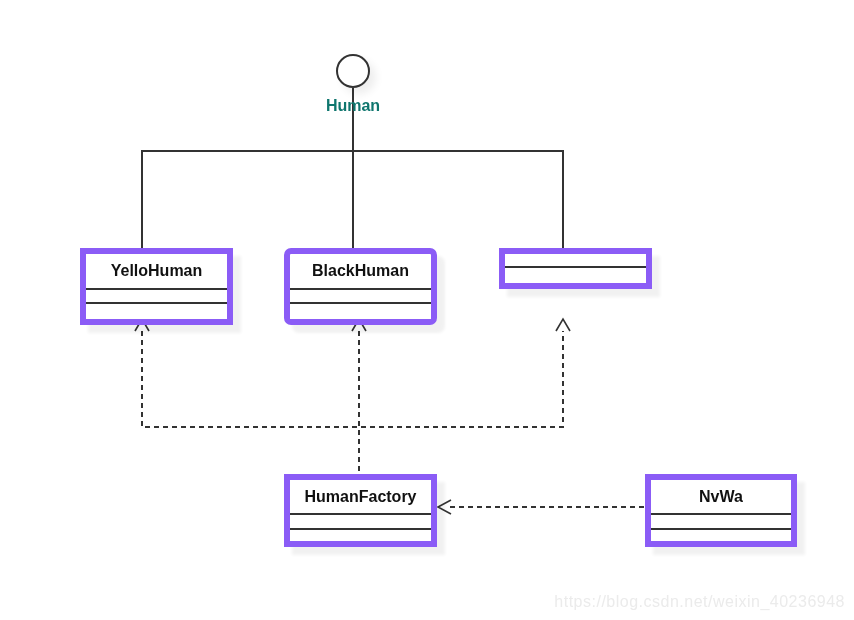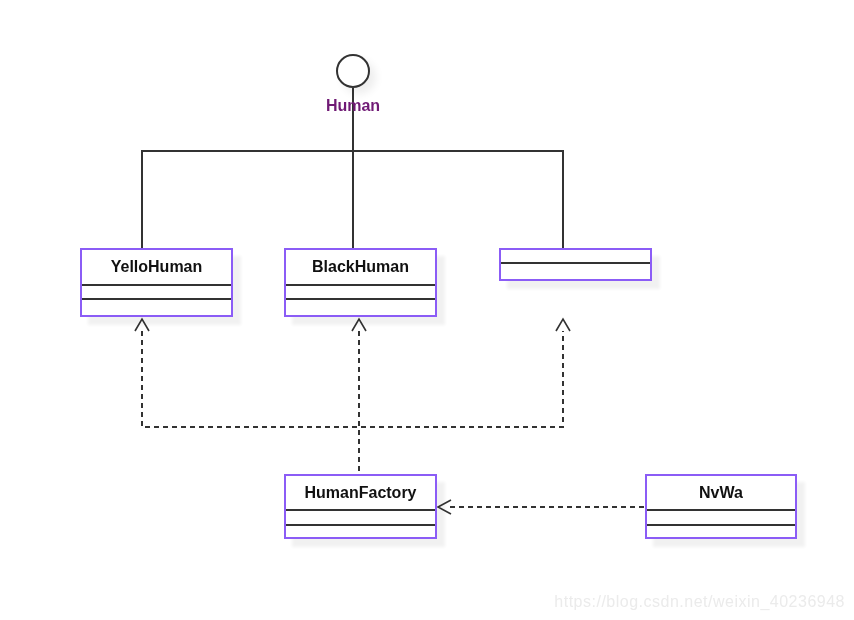--- a/index.html
+++ b/index.html
@@ -10,43 +10,43 @@
   svg.connectors { position:absolute; left:0; top:0; width:854px; height:620px; }
 
   
   .lollipop {
     position:absolute; left:336px; top:54px; width:34px; height:34px;
     box-sizing:border-box; border:2px solid #333; border-radius:50%;
     background:#fff; box-shadow:6px 6px 9px rgba(0,0,0,0.07);
   }
   .iface-label {
     position:absolute; left:303px; top:97px; width:100px; text-align:center;
-    font-weight:bold; font-size:16px; color:#701a75;
+    font-weight:bold; font-size:16px; color:#0f766e;
   }
 
   
   .uml-class {
     position:absolute; width:153px; box-sizing:border-box;
-    background:#fff; border:2px solid #8b5cf6;
+    background:#fff; border:6px solid #8b5cf6;
     box-shadow:8px 8px 3px rgba(0,0,0,0.055);
   }
   .uml-title {
     height:34px; line-height:34px; border-bottom:2px solid #333;
     text-align:center; font-weight:bold; font-size:16px; color:#111;
     white-space:nowrap; overflow:hidden;
   }
   .uml-row1 { height:12px; border-bottom:2px solid #333; background:#fff; }
   .uml-row2 { height:15px; background:#fff; }
 
   .short .uml-title { height:33px; line-height:33px; }
   .short .uml-row1  { height:13px; }
   .short .uml-row2  { height:11px; }
 
   .pos-yello   { left:80px;  top:248px; }
-  .pos-black   { left:284px; top:248px; }
+  .pos-black   { left:284px; top:248px;border-radius:7px; }
   .pos-white   { left:499px; top:248px; }
   .pos-factory { left:284px; top:474px; }
   .pos-nvwa    { left:645px; top:474px; width:152px; }
 
   .watermark {
     position:absolute; right:9px; top:593px;
     font-size:16px; color:#ebebeb; letter-spacing:0.5px; white-space:nowrap;
   }
 </style>
 </head>

